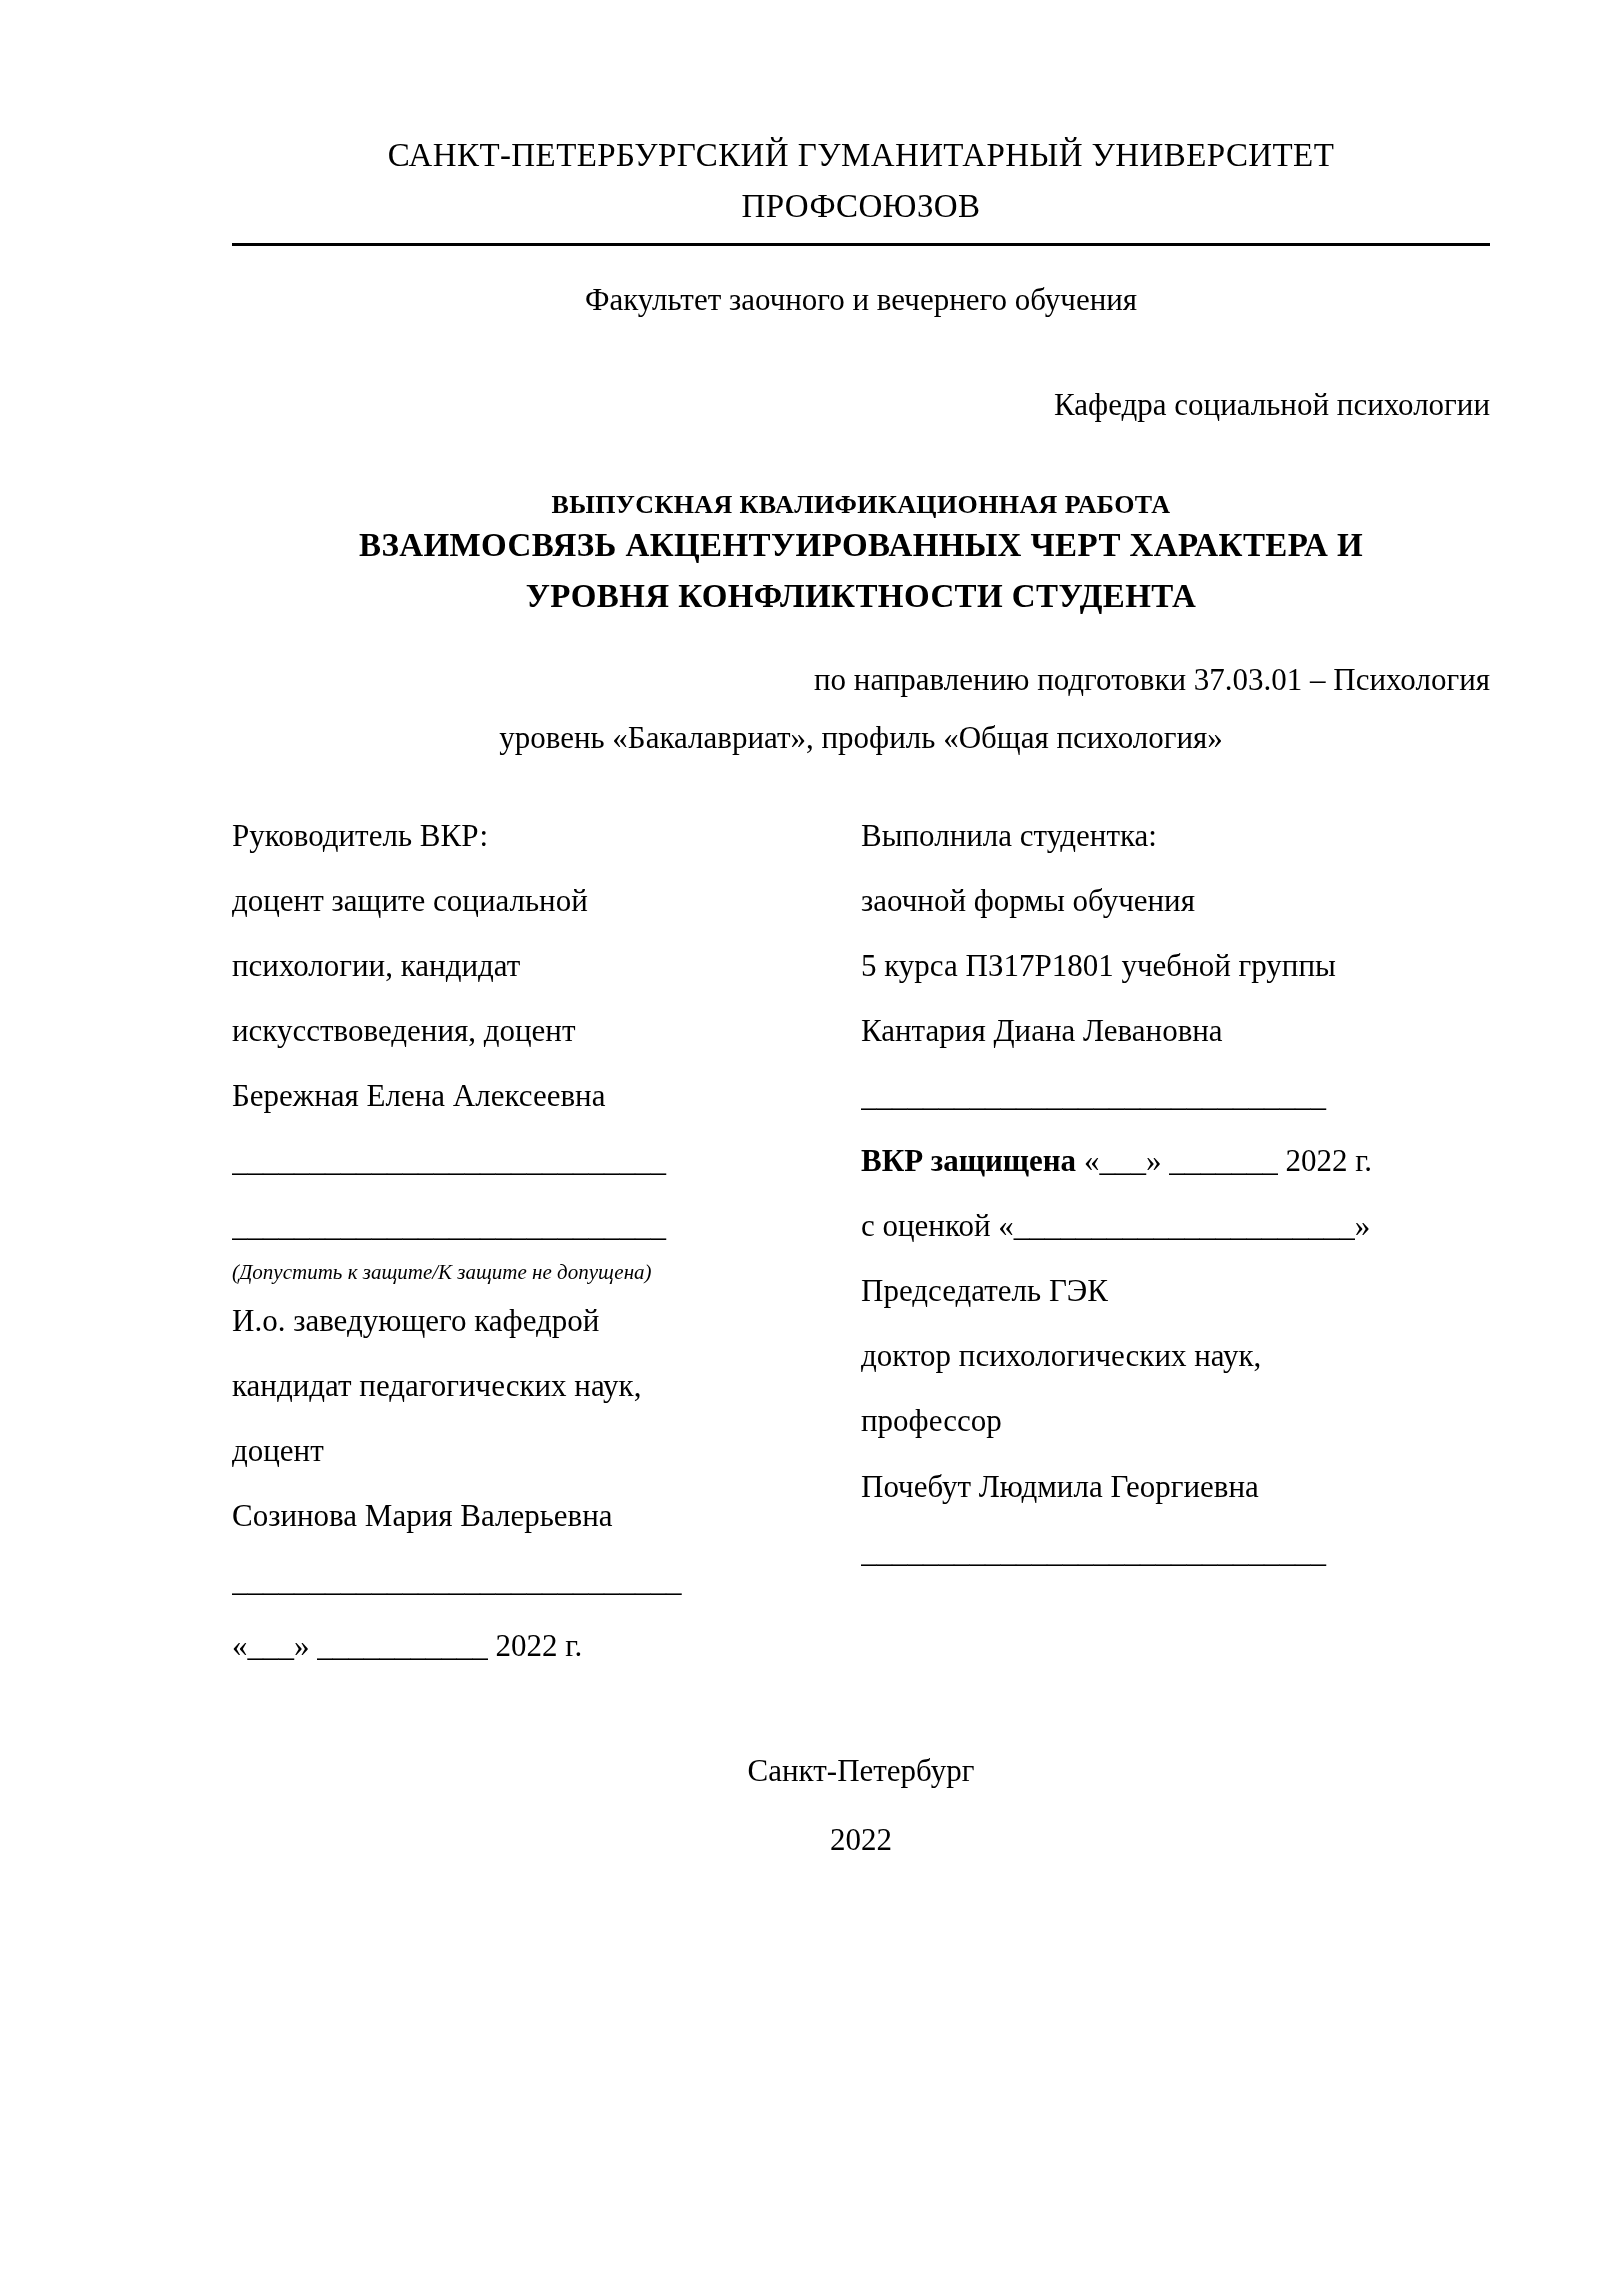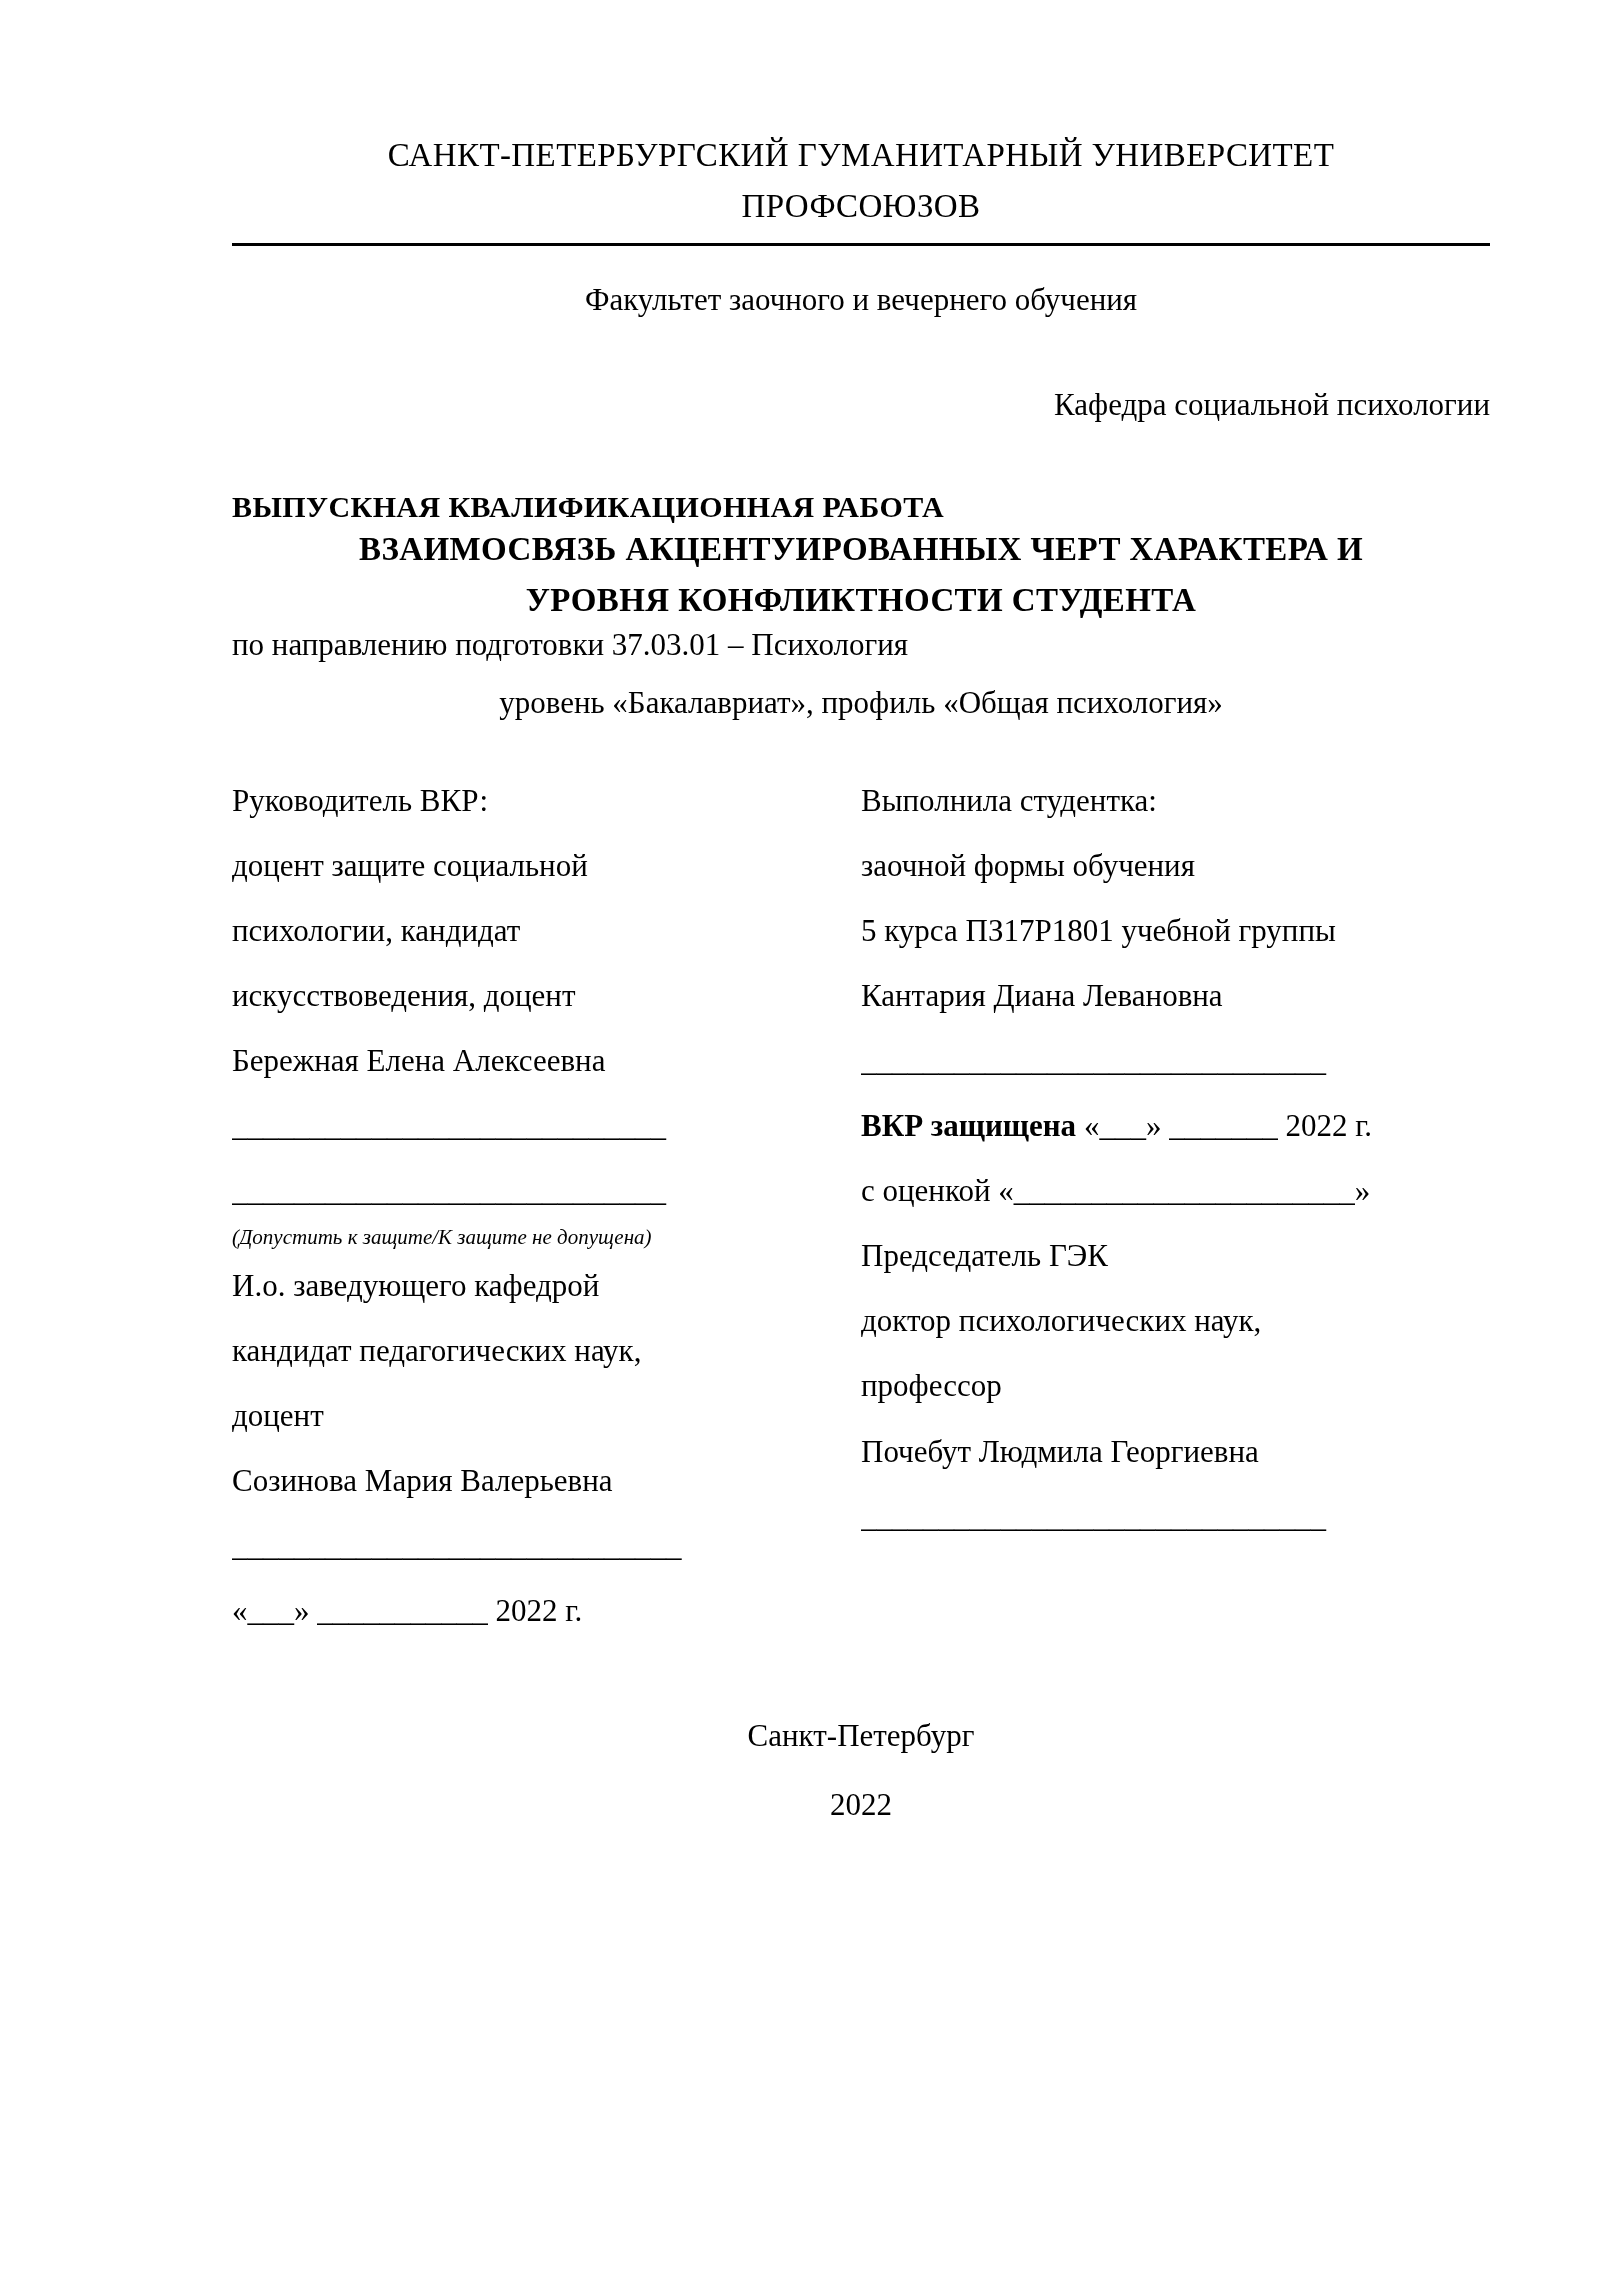--- a/index.html
+++ b/index.html
@@ -19,23 +19,23 @@
     text-align: center;
     font-weight: normal;
     font-size: 33px;
     line-height: 1.55;
     letter-spacing: 0.4px;
     padding-bottom: 11px;
     border-bottom: 3.1px solid #000;
   }
   .faculty   { text-align: center; margin-top: 36px; }
   .dept      { text-align: right;  margin-top: 69px; }
-  .worktype  { text-align: left; font-weight: bold; font-size: 30px; margin-top: 67px; letter-spacing: 0.4px; }
+  .worktype  { text-align: center; font-weight: bold; font-size: 26px; margin-top: 67px; letter-spacing: 0.4px; }
   .thesis-title { text-align: center; font-weight: bold; font-size: 33px; line-height: 1.55; letter-spacing: 0.4px; }
-  .direction { text-align: left; }
+  .direction { text-align: right; margin-top: 39px; }
   .level     { text-align: center; margin-top: 22px; }
 
   .columns { display: flex; justify-content: space-between; margin-top: 47px; }
   .col { line-height: 2.1; }
   .col.left  { width: 45%; }
   .col.right { width: 50%; }
   .col p { margin: 0; }
 
   .sig { white-space: nowrap; overflow: hidden; }
   .mt-sm { margin-top: 20.4px; }

